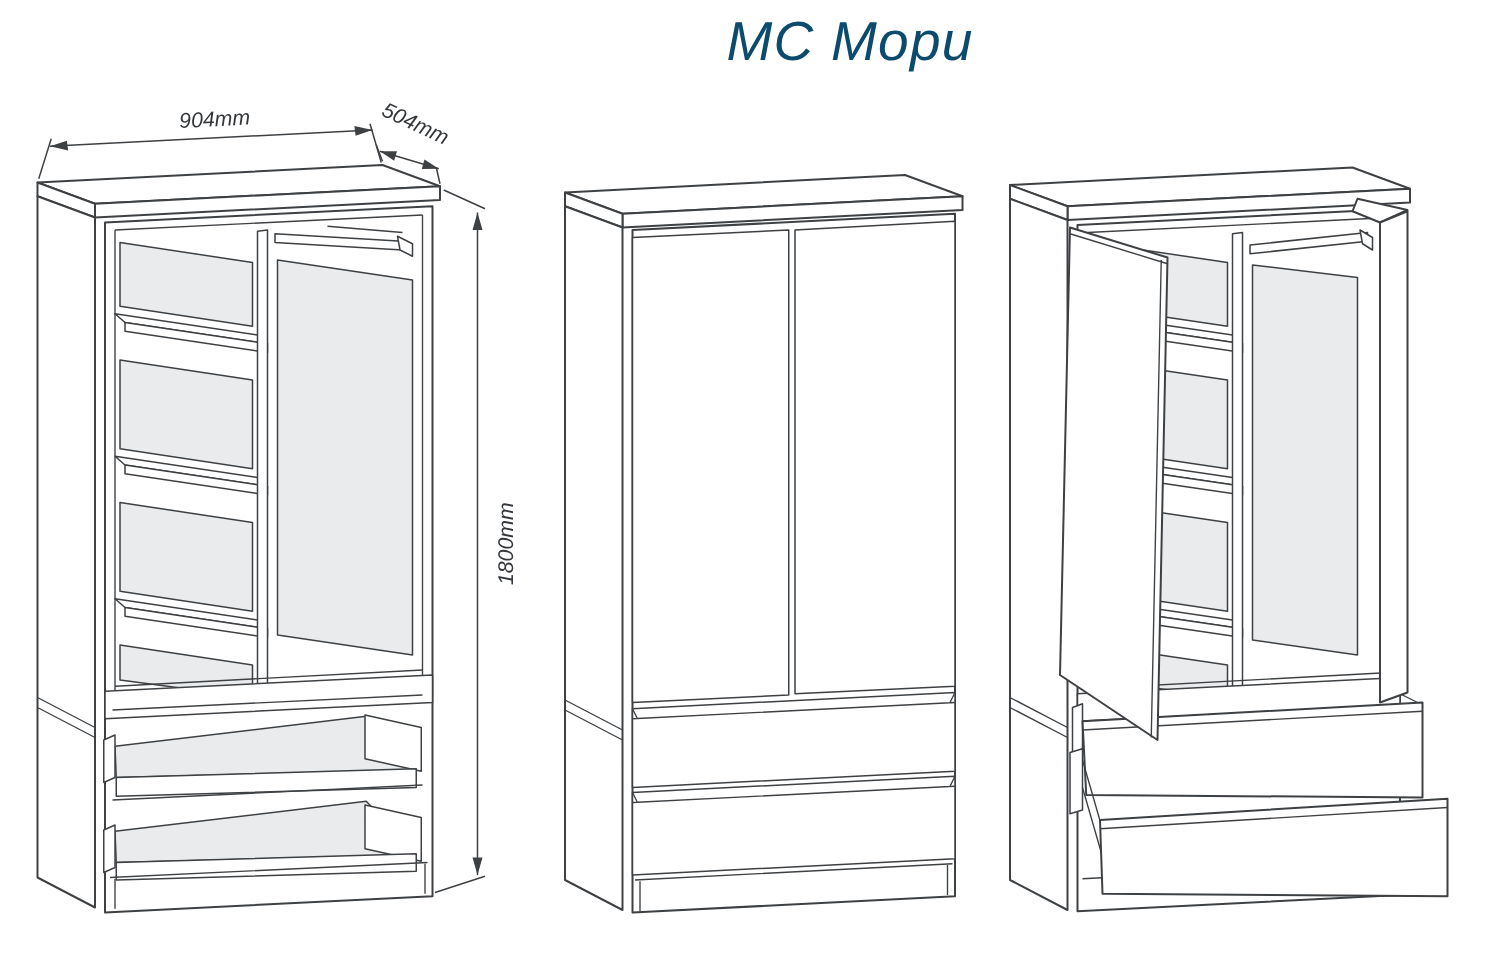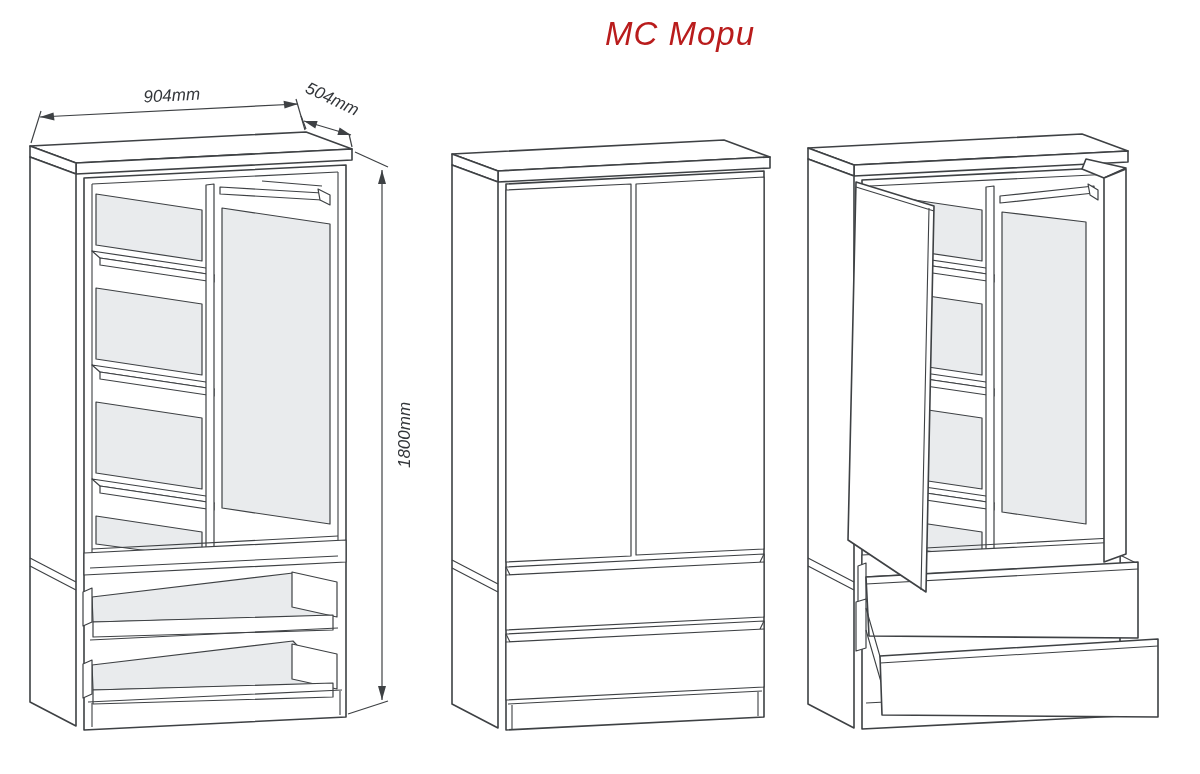--- a/index.html
+++ b/index.html
@@ -1,20 +1,20 @@
 <!DOCTYPE html>
 <html><head>
 <meta charset="utf-8">
 <style>
   html,body{margin:0;padding:0;background:#ffffff;}
   .sheet{position:relative;width:1200px;height:774px;background:#ffffff;overflow:hidden;
          font-family:"Liberation Sans",sans-serif;}
   .title{position:absolute;top:12px;left:680px;transform:translateX(-50%);
-         text-align:center;font-style:italic;font-size:33px;line-height:43px;
-         color:#b91c1c;letter-spacing:1px;white-space:nowrap;}
+         text-align:center;font-style:italic;font-size:44px;line-height:43px;
+         color:#0c4a6e;letter-spacing:1px;white-space:nowrap;}
   svg{position:absolute;top:0;left:0;}
   .f{fill:#ffffff;stroke:#3e4144;stroke-width:1.6;stroke-linejoin:round;}
   .f2{fill:#ffffff;stroke:#3e4144;stroke-width:1.2;stroke-linejoin:round;}
   .g{fill:#e9ebed;stroke:#3e4144;stroke-width:1.2;stroke-linejoin:round;}
   .ln2{fill:none;stroke:#3e4144;stroke-width:1.1;}
   .dim{fill:none;stroke:#3e4144;stroke-width:1.2;}
   .arr{fill:#3e4144;stroke:none;}
   .dimtxt{fill:#33363a;font-family:"Liberation Sans",sans-serif;
           font-style:italic;font-size:17px;}
 </style>

